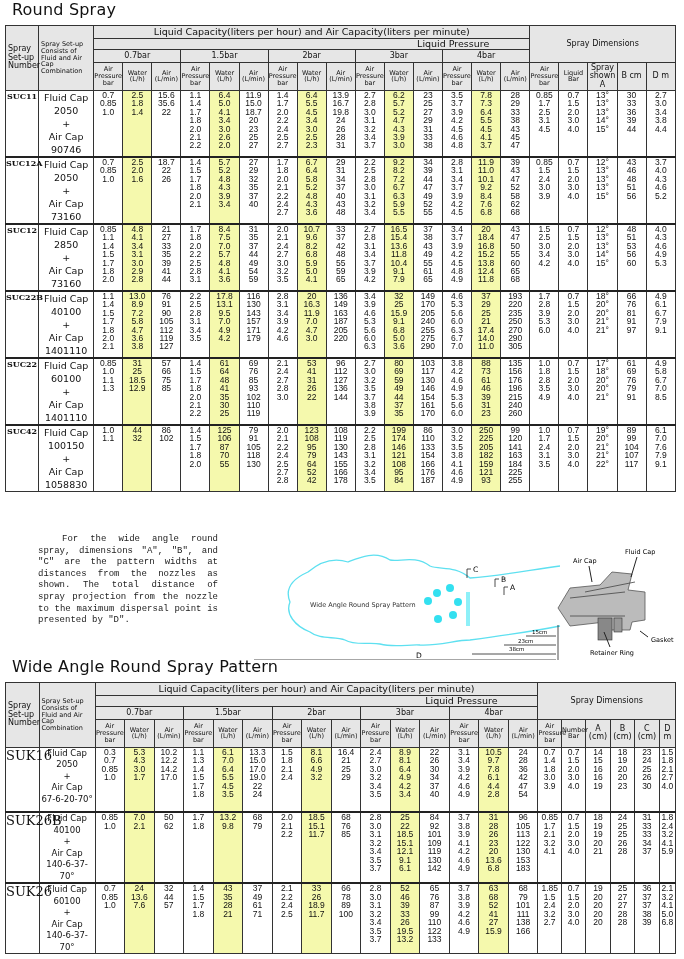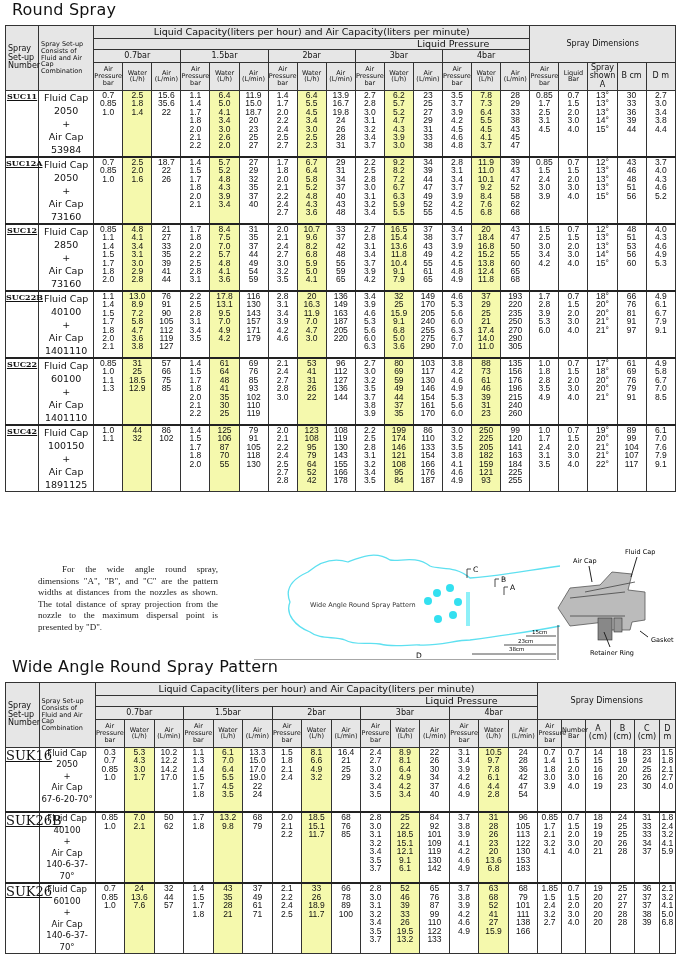--- a/index.html
+++ b/index.html
@@ -6,27 +6,27 @@
   .page { width:684px; height:959px; position:relative; overflow:hidden; }
   h1.section { font-family:"DejaVu Sans", sans-serif; font-weight:normal; font-size:16px; margin:0; position:absolute; left:12px; letter-spacing:0.2px; }
   table.spec { position:absolute; left:5px; width:671px; border-collapse:collapse; table-layout:fixed; font-size:8px; }
   table.spec td, table.spec th { border:1px solid #333; padding:0; text-align:center; vertical-align:top; }
   table.spec th { background:#e6e6e6; font-weight:normal; font-family:"DejaVu Sans", sans-serif; font-size:6.5px; vertical-align:middle; line-height:1.05; }
   table.spec th.big { font-size:9.5px; }
   table.spec th.mid { font-size:8px; }
   table.spec th.left { text-align:left; padding-left:2px; }
   td.num { font-family:"Liberation Sans", sans-serif; font-size:8.5px; line-height:8.4px; padding-top:1px; white-space:pre; }
   td.water { background:#f5f9ad; }
-  td.setno { font-family:"DejaVu Serif", serif; font-weight:bold; font-size:8px; vertical-align:middle;text-decoration:underline; }
+  td.setno { font-family:"DejaVu Serif", serif; font-weight:bold; font-size:8px; vertical-align:middle; }
   td.setno.light { font-weight:normal; font-size:13px; }
   td.combo { font-family:"DejaVu Sans", sans-serif; font-size:9.5px; line-height:13px; vertical-align:middle; }
   td.combo.small { font-size:8.5px; line-height:11.5px; }
   td.dims { vertical-align:middle; }
   .tb { border-top:2px solid #222 !important; }
-  .desc { position:absolute; left:38px; top:564px; width:180px; font-family:Liberation Serif, serif; font-size:9px; line-height:11.6px; text-align:justify; color:#222; }
+  .desc { position:absolute; left:38px; top:534px; width:180px; font-family:Liberation Mono, monospace; font-size:9px; line-height:11.6px; text-align:justify; color:#222; }
   .desc .indent { display:inline-block; width:24px; }
   svg.diagram { position:absolute; left:240px; top:530px; }
   svg text { font-family:"DejaVu Sans", sans-serif; }
 </style>
 </head>
 <body>
 
 <div class="page">
 
   <h1 class="section" style="top:0px;">Round Spray</h1>
@@ -97,21 +97,21 @@
         </tr>
     </thead>
     <tbody class="body">
         <tr style="height:66px">
           <td class="setno">SUC11</td>
           <td class="combo">
             <div>Fluid Cap</div>
             <div>2050</div>
             <div>+</div>
             <div>Air Cap</div>
-            <div>53984</div>
+            <div>90746</div>
           </td>
           <td class="num">0.7
 0.85
 1.0</td>
           <td class="num water">2.5
 1.8
 1.4</td>
           <td class="num">15.6
 35.6
 22</td>
@@ -749,21 +749,21 @@
 7.0
 8.5</td>
         </tr>
         <tr style="height:66px">
           <td class="setno tb">SUC42</td>
           <td class="combo tb">
             <div>Fluid Cap</div>
             <div>100150</div>
             <div>+</div>
             <div>Air Cap</div>
-            <div>1891125</div>
+            <div>1058830</div>
           </td>
           <td class="num tb">1.0
 1.1</td>
           <td class="num water tb">44
 32</td>
           <td class="num tb">86
 102</td>
           <td class="num tb">1.4
 1.5
 1.7

